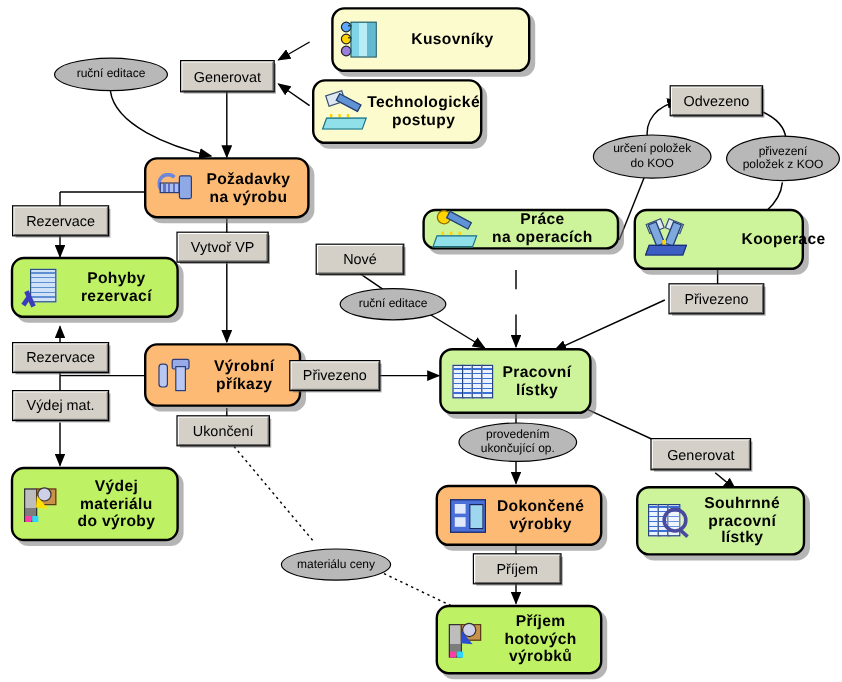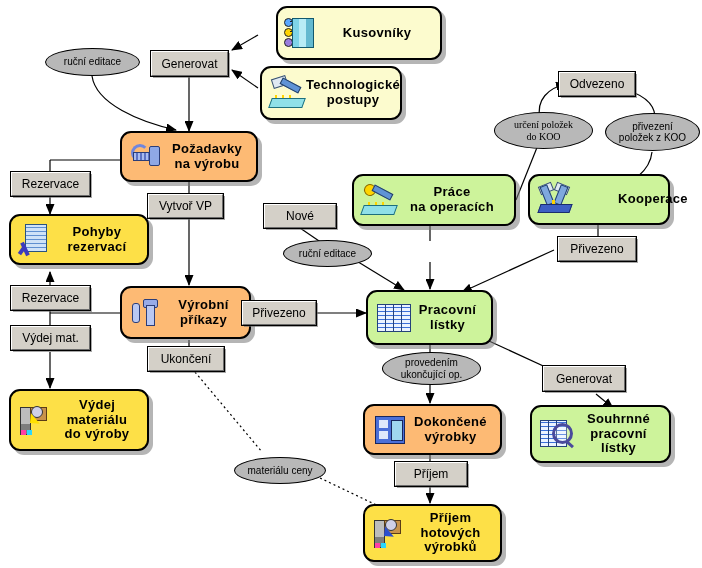--- a/index.html
+++ b/index.html
@@ -30,21 +30,21 @@
     text-align:center;
     font-size:13px;
     font-weight:bold;
     color:#000;
     line-height:1.12;
     letter-spacing:.3px;
     padding-right:8px;
     white-space:pre-line;
   }
   .blue{background:#fdba74;}
-  .pink{background:#fde047;}
+  .pink{background:#bef264;}
   .green{background:#cdf39b;}
   .cream{background:#fcfbce;}
 
   
   .tbox{
     position:absolute;
     box-sizing:border-box;
     background:#d4d0c8;
     border-top:1px solid #ffffff;
     border-left:1px solid #ffffff;
@@ -303,21 +303,21 @@
         <div class="arr"></div>
           <div class="sq c"></div>
           <div class="sq m"></div>
         </div>
     </div>
     <div class="lbl">Výdej
 materiálu
 do výroby</div>
   </div>
 
-  <div class="node green" style="left:352px;top:174px;width:164px;height:52px;justify-content:flex-end;">
+  <div class="node green" style="left:352px;top:174px;width:164px;height:34px;justify-content:flex-end;">
     <div class="ico">
       <div class="ic-hammer">
           <div class="hd" style="background:#ffd400;border-color:#8a6a00;border-radius:50%;width:10px;height:10px;"></div>
           <div class="hn"></div>
         </div>
       <div class="ic-pins">
           <i style="left:8px"></i>
           <i style="left:15px"></i>
           <i style="left:22px"></i>
         </div>
@@ -427,21 +427,21 @@
   <div class="tbox" style="left:543px;top:366px;width:82px;height:25px;">
     <span>Generovat</span>
   </div>
   <div class="tbox" style="left:395px;top:462px;width:72px;height:24px;">
     <span>Příjem</span>
   </div>
 
   <div class="ell" style="left:45px;top:48px;width:95px;height:28px;">
     <span>ruční editace</span>
   </div>
-  <div class="ell" style="left:494px;top:112px;width:99px;height:37px;font-family:Liberation Serif, serif;">
+  <div class="ell" style="left:494px;top:112px;width:99px;height:37px;">
     <span>určení položek
 do KOO</span>
   </div>
   <div class="ell" style="left:605px;top:113px;width:95px;height:38px;">
     <span>přivezení
 položek z KOO</span>
   </div>
   <div class="ell" style="left:283px;top:240px;width:89px;height:27px;">
     <span>ruční editace</span>
   </div>

